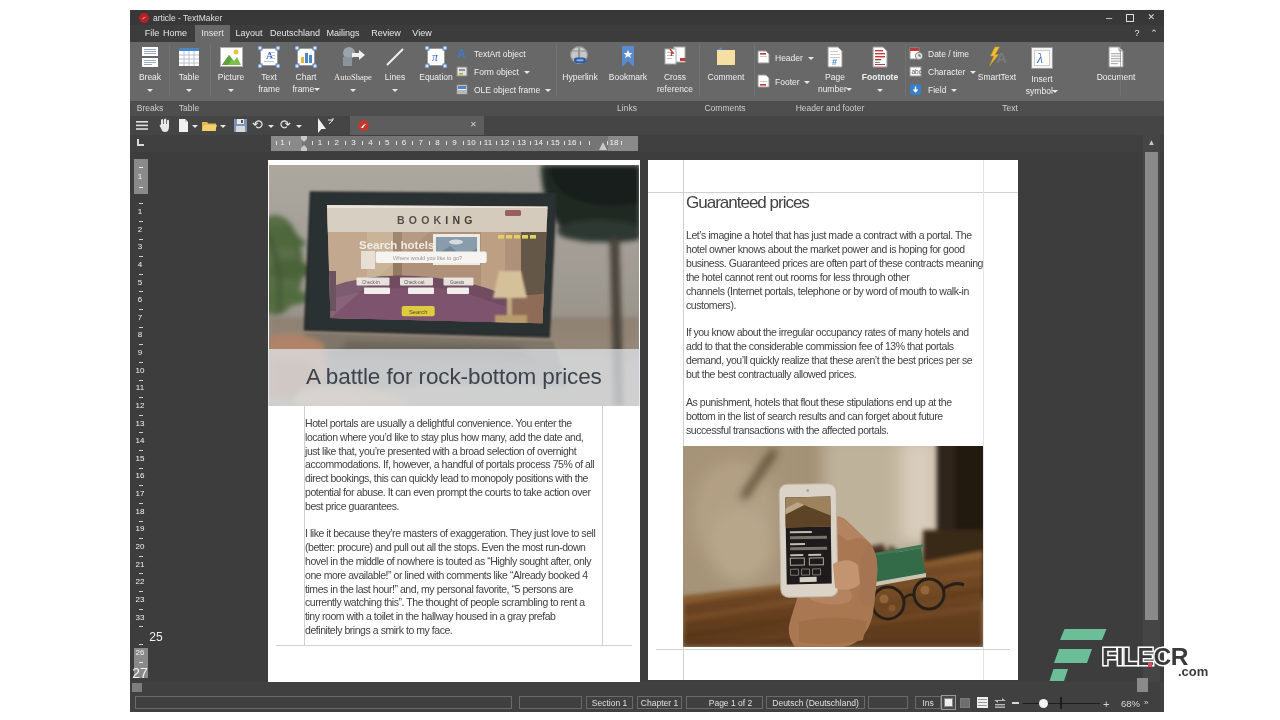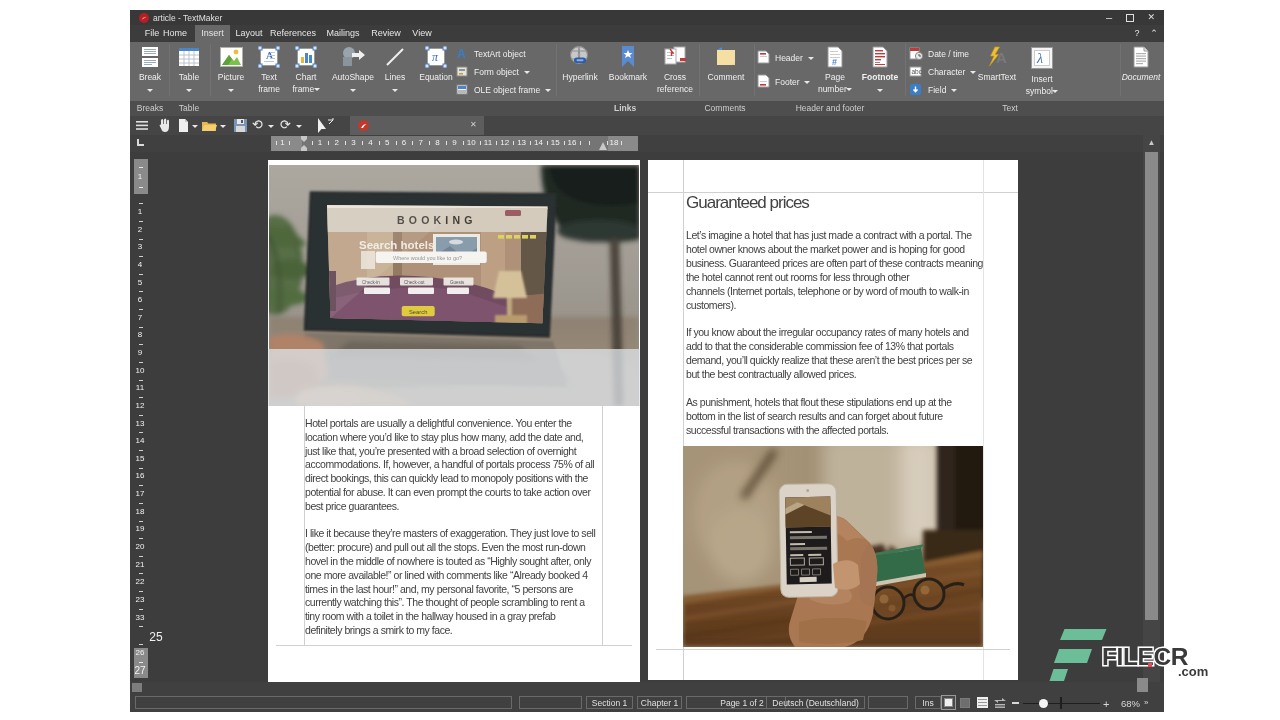--- a/index.html
+++ b/index.html
@@ -49,21 +49,21 @@
     <svg class="abs" style="right:30px;top:3.5px" width="8" height="8" viewBox="0 0 8 8">
         <rect x="0.5" y="0.5" width="7" height="7" fill="none" stroke="#e0e0e0"></rect>
       </svg>
     <div class="abs" style="right:9px;top:2px;color:#e0e0e0;font-size:9px;">✕</div>
   </div>
   <div id="menurow">
     <div class="mi" style="left:13px;width:18px;">File</div>
     <div class="mi" style="left:30px;width:30px;">Home</div>
     <div class="mi" style="left:65px;width:35px;background:#686868;">Insert</div>
     <div class="mi" style="left:104px;width:30px;">Layout</div>
-    <div class="mi" style="left:140px;width:46px;">References</div>
+    <div class="mi" style="left:140px;width:46px;">Deutschland</div>
     <div class="mi" style="left:192px;width:42px;">Mailings</div>
     <div class="mi" style="left:240px;width:32px;">Review</div>
     <div class="mi" style="left:280px;width:24px;">View</div>
     <div class="mi" style="left:1002px;width:10px;">?</div>
     <div class="mi" style="left:1019px;width:10px;">⌃</div>
   </div>
   <div id="ribbon">
 
     <div class="rbtn" style="left:-8px;">
       <svg width="22" height="22" viewBox="0 0 22 22">
@@ -134,21 +134,21 @@
           <g fill="#d8e4f0" stroke="#4a78b8" stroke-width="1">
             <rect x="0" y="0" width="4" height="4"></rect>
             <rect x="18" y="0" width="4" height="4"></rect>
             <rect x="0" y="18" width="4" height="4"></rect>
             <rect x="18" y="18" width="4" height="4"></rect>
           </g>
         </svg>
       <div class="lbl">Chart<br>frame&nbsp;<span class="arr" style="margin-left:-3px;"></span></div>
     </div>
 
-    <div class="rbtn" style="left:195px;">
+    <div class="rbtn" style="left:195px;font-family:Liberation Serif, serif;">
       <svg width="26" height="22" viewBox="0 0 26 22">
           <circle cx="9" cy="7" r="6" fill="#9aa4ac"></circle>
           <rect x="3" y="11" width="9" height="9" fill="#8a949c"></rect>
           <path d="M12 7 L19 7 L19 4 L25 9 L19 14 L19 11 L12 11 Z" fill="#f0f0f0"></path>
         </svg>
       <div class="lbl">AutoShape</div><div style="margin-top:1px;"><span class="arr"></span></div>
     </div>
 
     <div class="rbtn" style="left:237px;">
       <svg width="22" height="22" viewBox="0 0 22 22">
@@ -292,21 +292,21 @@
 
     <div class="rbtn" style="left:884px;">
       <svg width="24" height="24" viewBox="0 0 24 24">
           <rect x="1.5" y="1.5" width="21" height="21" fill="#f4f4f4" stroke="#999"></rect>
           <rect x="4.5" y="4.5" width="15" height="15" fill="#fff" stroke="#ccc"></rect>
           <text x="7" y="17" font-size="14" fill="#3a6ec0" font-family="Liberation Serif" font-style="italic">λ</text>
         </svg>
       <div class="lbl">Insert<br>symbol&nbsp;<span class="arr" style="margin-left:-3px;"></span></div>
     </div>
 
-    <div class="rbtn" style="left:983px;font-style:italic;">
+    <div class="rbtn" style="left:958px;">
       <svg width="18" height="22" viewBox="0 0 18 22">
           <path d="M2 1 L12 1 L16 5 L16 21 L2 21 Z" fill="#fff" stroke="#999"></path>
           <path d="M12 1 L12 5 L16 5" fill="#e0e0e0" stroke="#999"></path>
           <g fill="#b0b0b0">
             <rect x="4" y="7" width="10" height="1.2"></rect>
             <rect x="4" y="9.5" width="10" height="1.2"></rect>
             <rect x="4" y="12" width="10" height="1.2"></rect>
             <rect x="4" y="14.5" width="10" height="1.2"></rect>
             <rect x="4" y="17" width="7" height="1.2"></rect>
           </g>
@@ -318,21 +318,21 @@
     <div class="rsep" style="left:426px;top:2px;height:52px;"></div>
     <div class="rsep" style="left:569px;top:2px;height:52px;"></div>
     <div class="rsep" style="left:624px;top:2px;height:52px;"></div>
     <div class="rsep" style="left:775px;top:2px;height:52px;"></div>
     <div class="rsep" style="left:990px;top:2px;height:52px;"></div>
   </div>
   <div id="grouplabels">
     <div class="gl" style="left:5px;width:30px;text-align:center;">Breaks</div>
     <div class="gl" style="left:45px;width:28px;text-align:center;">Table</div>
     <div class="gl" style="left:240px;width:40px;text-align:center;margin-top:31px;">Objects</div>
-    <div class="gl" style="left:484px;width:26px;font-weight:bold;">Links</div>
+    <div class="gl" style="left:484px;width:26px;text-align:center;">Links</div>
     <div class="gl" style="left:570px;width:50px;text-align:center;">Comments</div>
     <div class="gl" style="left:655px;width:90px;text-align:center;">Header and footer</div>
     <div class="gl" style="left:860px;width:40px;text-align:center;">Text</div>
   </div>
   <div id="toolbar">
     <svg class="abs" style="left:6px;top:5px" width="12" height="9" viewBox="0 0 12 9">
         <g fill="#e0e0e0">
           <rect y="0" width="12" height="1.6"></rect>
           <rect y="3.6" width="12" height="1.6"></rect>
           <rect y="7.2" width="12" height="1.6"></rect>
@@ -485,21 +485,21 @@
         <div class="abs" style="left:9px;top:421.4px;width:4px;height:1px;background:#d0d0d0;"></div>
         <div class="abs" style="left:0px;top:442.9px;width:20px;text-align:center;font-size:8px;color:#f2f2f2;">23</div>
         <div class="abs" style="left:9px;top:439.1px;width:4px;height:1px;background:#d0d0d0;"></div>
         <div class="abs" style="left:0px;top:460.5px;width:20px;text-align:center;font-size:8px;color:#f2f2f2;">33</div>
         <div class="abs" style="left:9px;top:456.7px;width:4px;height:1px;background:#d0d0d0;"></div>
         <div class="abs" style="left:16px;top:478.1px;width:20px;text-align:center;font-size:12px;color:#f2f2f2;">25</div>
         <div class="abs" style="left:9px;top:474.3px;width:4px;height:1px;background:#d0d0d0;"></div>
         <div class="abs" style="left:9px;top:491.9px;width:4px;height:1px;background:#d0d0d0;"></div>
         <div class="abs" style="left:0px;top:496.0px;width:20px;text-align:center;font-size:8px;color:#f2f2f2;">26</div>
         <div class="abs" style="left:9px;top:509.5px;width:4px;height:1px;background:#e8e8e8;"></div>
-        <div class="abs" style="left:0px;top:513.0px;width:20px;text-align:center;font-size:10px;color:#f2f2f2;">27</div>
+        <div class="abs" style="left:0px;top:513.0px;width:20px;text-align:center;font-size:14px;color:#f2f2f2;">27</div>
       </div>
 
     <div class="page" style="left:138px;top:8px;width:372px;height:522px;">
       <div class="abs" id="photo1" style="left:1px;top:5px;width:370px;height:241px;overflow:hidden;"><svg width="370" height="241" viewBox="0 0 370 241">
 <defs>
  <filter id="b6" x="-30%" y="-30%" width="160%" height="160%">
                 <feGaussianBlur stdDeviation="6"></feGaussianBlur>
               </filter>
  <filter id="b3" x="-30%" y="-30%" width="160%" height="160%">
                 <feGaussianBlur stdDeviation="2.5"></feGaussianBlur>
@@ -606,20 +606,21 @@
 <polygon points="80,176 250,180 270,196 60,192" fill="#55504a" opacity="0.45" filter="url(#b3)"></polygon>
 <g filter="url(#b3)">
  <path d="M0 172 Q28 164 54 178 L60 212 Q28 228 0 220 Z" fill="#b28268"></path>
  <path d="M0 198 Q24 190 46 202 L50 224 Q22 236 0 232 Z" fill="#a57458"></path>
  <path d="M30 226 Q60 216 96 222 Q120 228 140 236 L140 241 L26 241 Z" fill="#bd9b7d"></path>
  <ellipse cx="60" cy="234" rx="34" ry="10" fill="#c4a284"></ellipse>
 </g>
 <rect x="0" y="0" width="370" height="241" fill="#96876f" opacity="0.07"></rect>
 </svg></div>
       <div class="abs" style="left:0;top:189px;width:372px;height:57px;background:rgba(223,228,233,0.75);"></div>
+      <div class="abs" style="left:38px;top:204px;width:330px;font-size:22.5px;letter-spacing:-0.1px;color:#3d434c;">A battle for rock-bottom prices</div>
       <div class="abs" style="left:36px;top:246px;width:1px;height:239px;background:#d0d0d0;"></div>
       <div class="abs" style="left:334px;top:246px;width:1px;height:239px;background:#d0d0d0;"></div>
       <div class="abs" style="left:8px;top:485px;width:356px;height:1px;background:#d0d0d0;"></div>
       <div class="abs btext" style="left:37px;top:257px;width:300px;">
         Hotel portals are usually a delightful convenience. You enter the<br>
         location where you’d like to stay plus how many, add the date and,<br>
         just like that, you’re presented with a broad selection of overnight<br>
         accommodations. If, however, a handful of portals process 75% of all<br>
         direct bookings, this can quickly lead to monopoly positions with the<br>
         potential for abuse. It can even prompt the courts to take action over<br>
@@ -759,21 +760,21 @@
     </div>
   </div>
   <div id="hscroll">
       <div class="abs" style="left:2px;top:1px;width:10px;height:9px;background:#7d7d7d;"></div>
     </div>
   <div id="status">
     <div class="sfield" style="left:5px;width:377px;"></div>
     <div class="sfield" style="left:389px;width:63px;"></div>
     <div class="sfield" style="left:456px;width:47px;">Section 1</div>
     <div class="sfield" style="left:507px;width:45px;">Chapter 1</div>
-    <div class="sfield" style="left:556px;width:100px;padding-left:12px;">Page 1 of 2</div>
+    <div class="sfield" style="left:556px;width:77px;padding-left:12px;">Page 1 of 2</div>
     <div class="sfield" style="left:636px;width:99px;">Deutsch (Deutschland)</div>
     <div class="sfield" style="left:738px;width:40px;"></div>
     <div class="sfield" style="left:785px;width:26px;">Ins</div>
     <div class="abs" style="left:811px;top:1px;width:15px;height:15px;border:1px solid #9a9a9a;background:#4a4a4a;">
         <div class="abs" style="left:2px;top:2px;width:9px;height:9px;background:#f0f0f0;border:1px solid #888;"></div>
       </div>
     <div class="abs" style="left:830px;top:4px;width:10px;height:10px;background:#6e6e6e;border:1px solid #7a7a7a;"></div>
     <div class="abs" style="left:847px;top:3px;width:11px;height:11px;background:#f0f0f0;">
         <div style="margin:2px 1px;height:1px;background:#999"></div>
         <div style="margin:2px 1px;height:1px;background:#999"></div>

